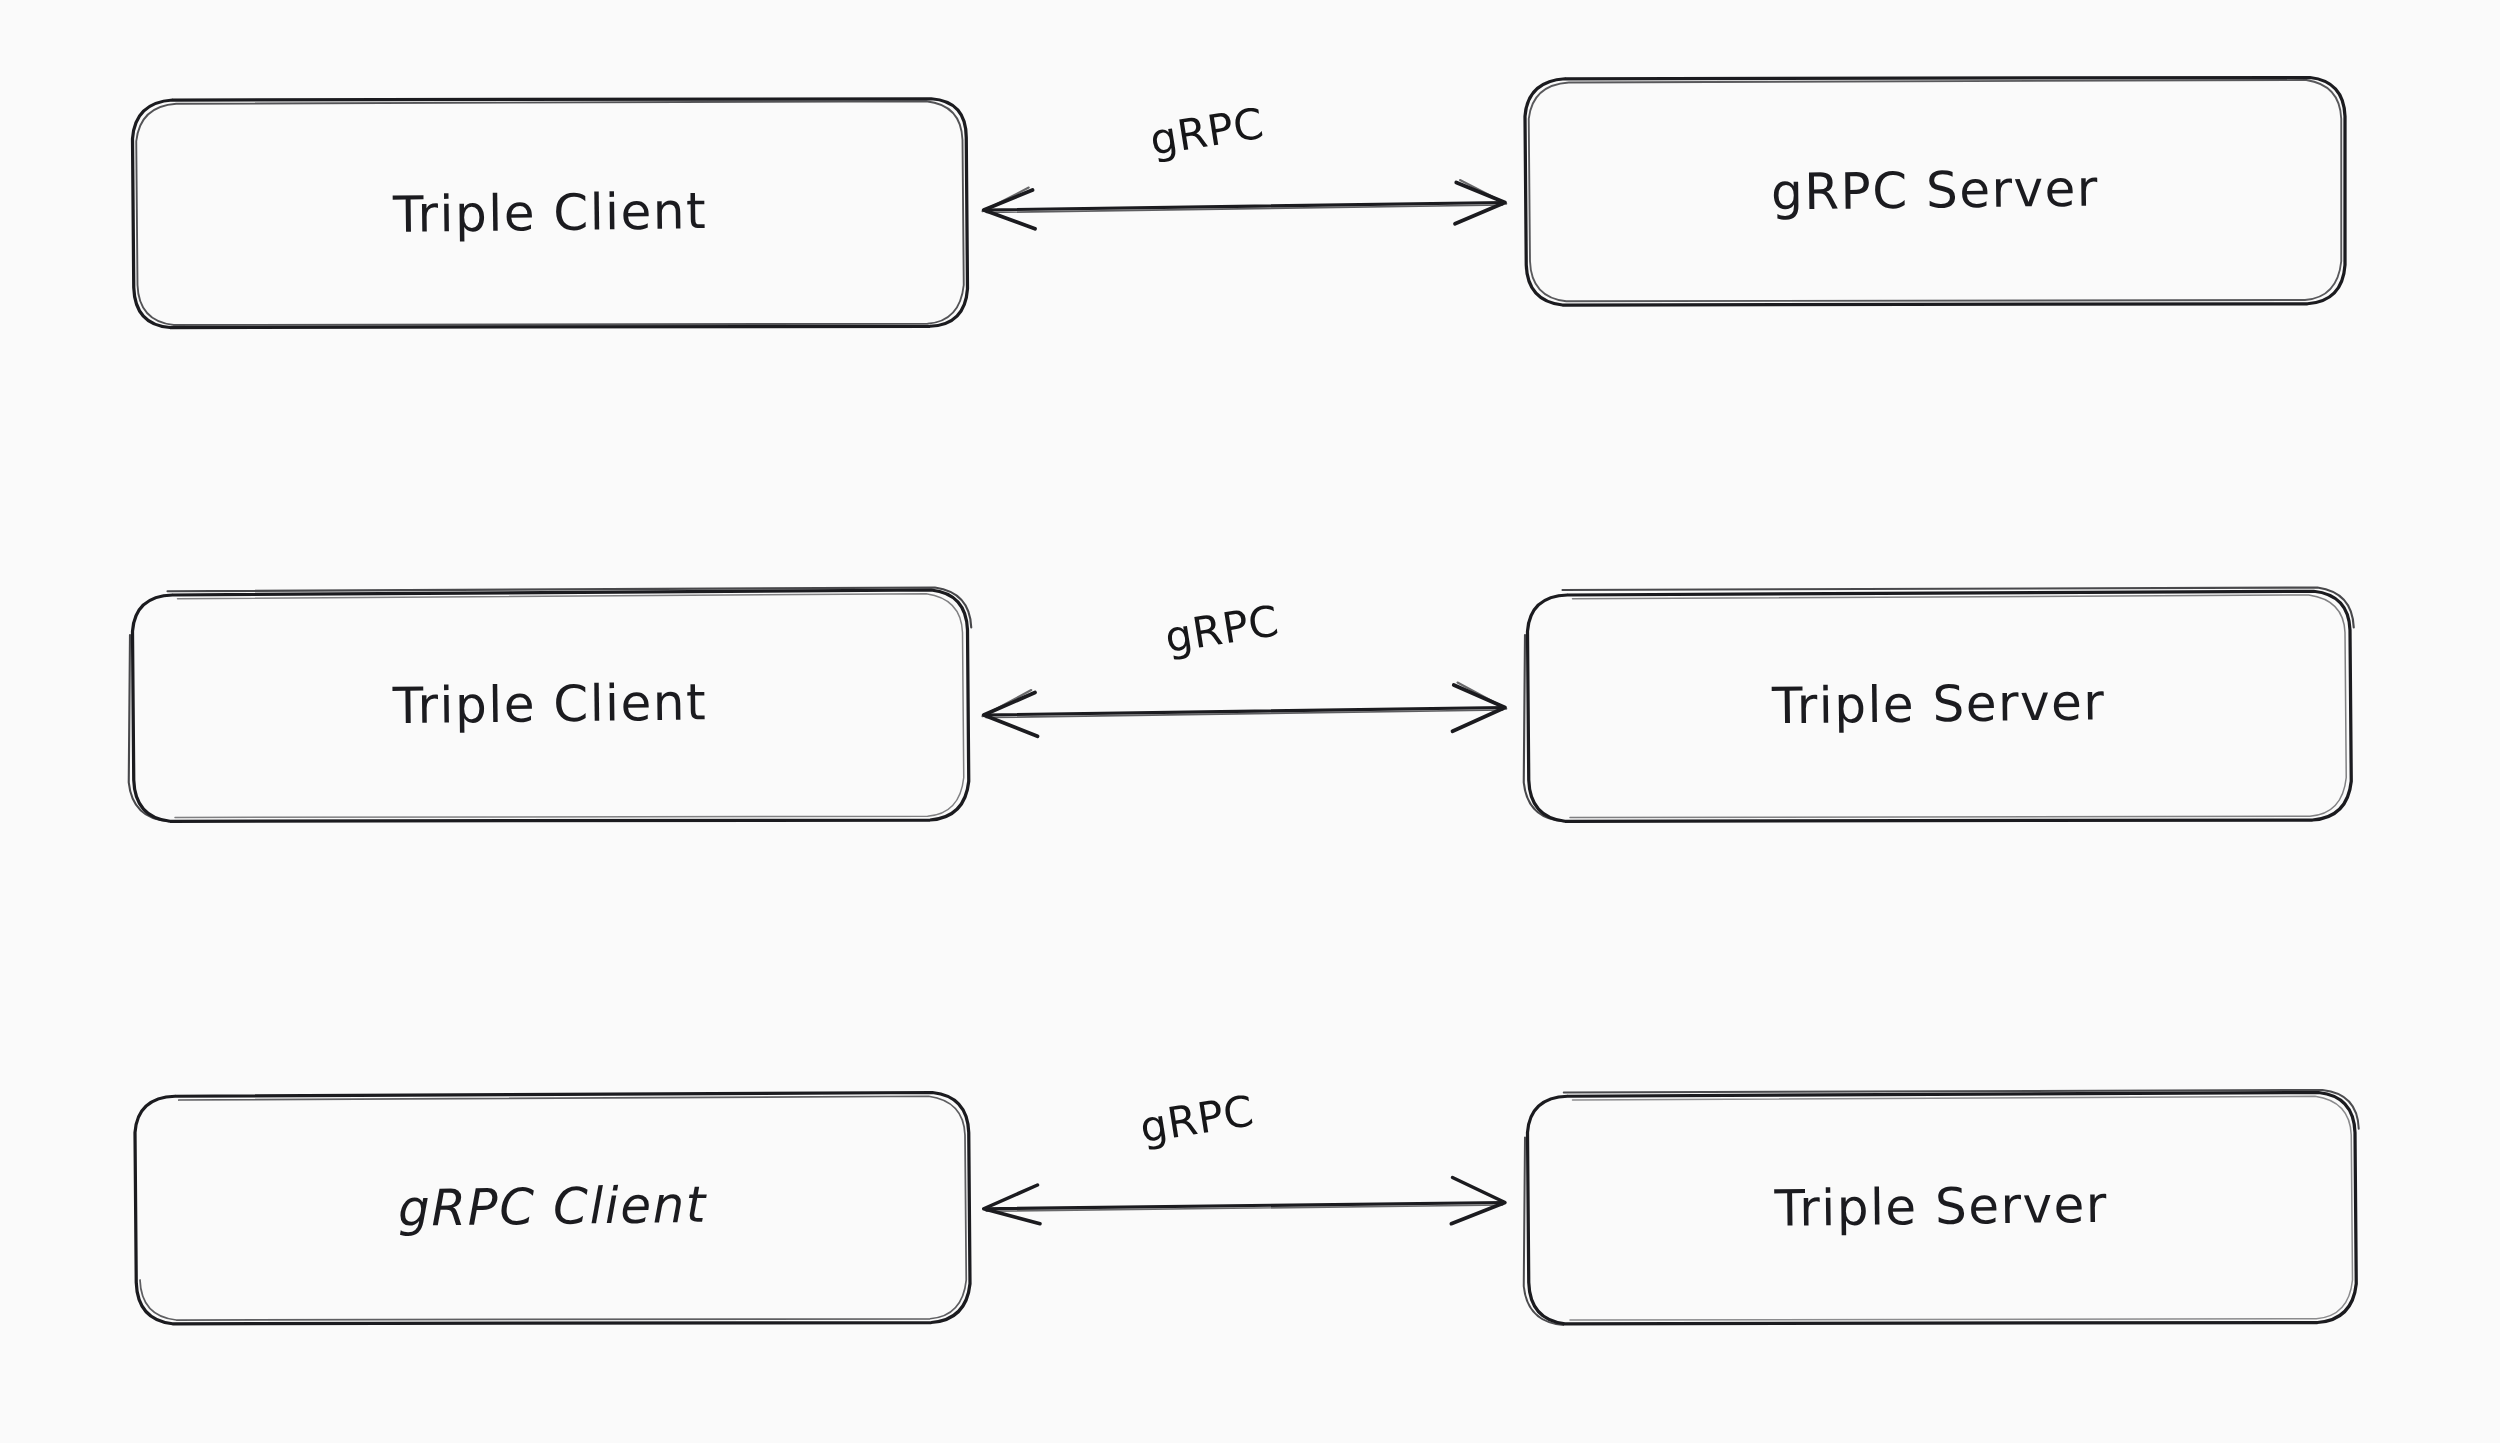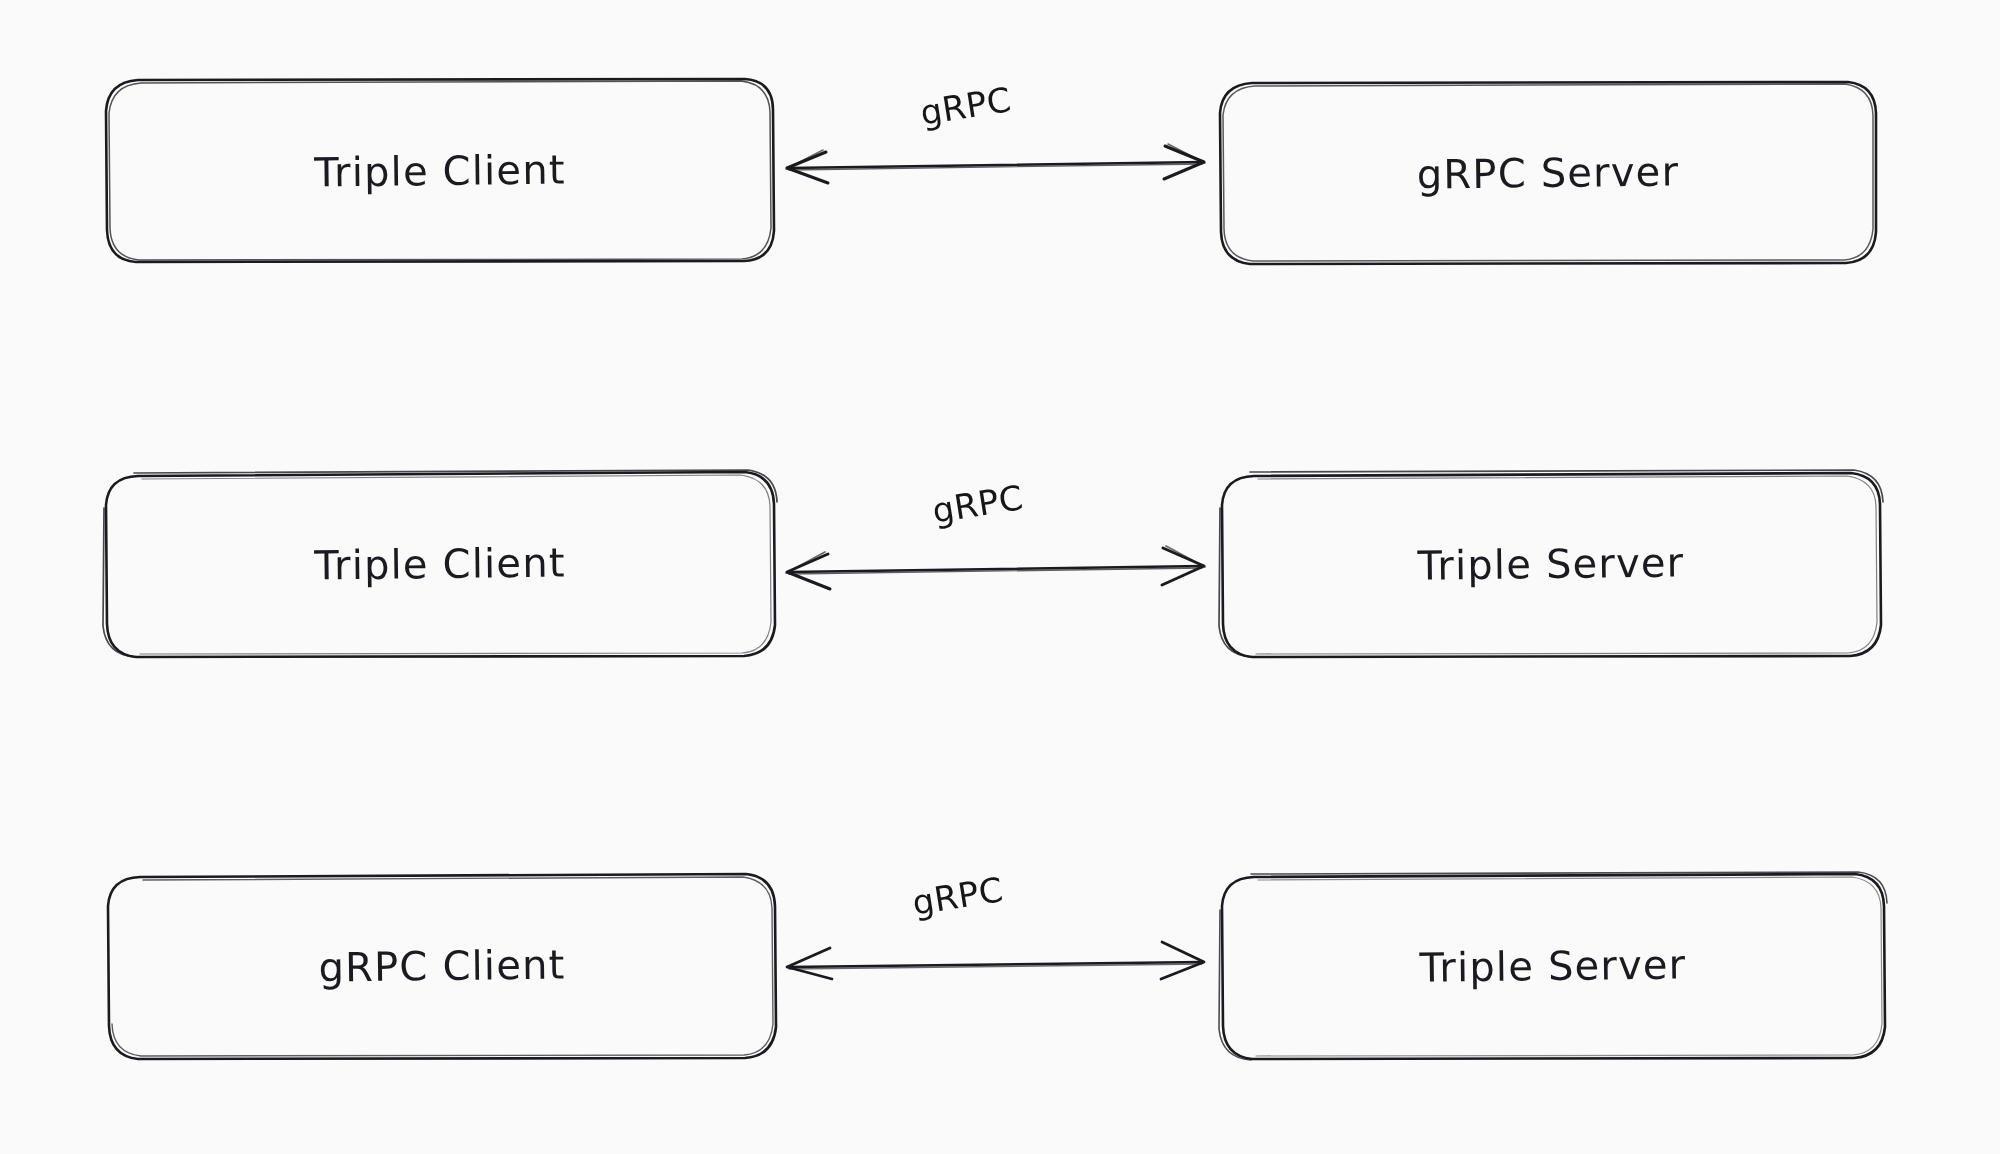--- a/index.html
+++ b/index.html
@@ -101,21 +101,21 @@
         <path d="M8,68 L423,62" fill="none" stroke="#1b1b1f" stroke-width="2.5" stroke-linecap="round"></path>
         <path d="M9,70 L422,64" fill="none" stroke="#1b1b1f" stroke-width="1.3" stroke-linecap="round" opacity="0.7"></path>
         <path d="M46,52 L7,68 L48,83" fill="none" stroke="#1b1b1f" stroke-width="3" stroke-linecap="round" stroke-linejoin="round"></path>
         <path d="M43,50 L6,69" fill="none" stroke="#1b1b1f" stroke-width="1.6" stroke-linecap="round" opacity="0.65"></path>
         <path d="M385,46 L424,62 L384,79" fill="none" stroke="#1b1b1f" stroke-width="3" stroke-linecap="round" stroke-linejoin="round"></path>
         <path d="M388,44 L425,63" fill="none" stroke="#1b1b1f" stroke-width="1.6" stroke-linecap="round" opacity="0.65"></path>
       </svg>
       <div class="conn-label" style="left:140px; top:-14px;">gRPC</div>
     </div>
 
-    <div class="node" style="left:1218px; top:80px; width:660px; height:185px;">
+    <div class="node" style="left:1218px; top:60px; width:660px; height:185px;">
       <svg class="sketch-svg" viewBox="0 0 660 185" preserveAspectRatio="none">
         <path d="M34,3 L630,2 Q657,5 658,33 L658,152 Q656,181 628,183 L32,184 Q4,181 3,152 L2,33 Q4,5 34,3" fill="none" stroke="#1b1b1f" stroke-width="2.6" stroke-linecap="round" stroke-linejoin="round"></path>
         <path d="M37,6 L627,4 Q654,8 655,35 L655,149 Q652,178 626,180 L35,181 Q7,178 6,149 L5,35 Q8,8 37,6" fill="none" stroke="#1b1b1f" stroke-width="1.5" stroke-linecap="round" stroke-linejoin="round" opacity="0.72"></path>
       </svg>
       <div class="node-label">gRPC Server</div>
     </div>
 
   </div>
 
   <div class="row" style="top:0;">
@@ -147,21 +147,21 @@
         <path d="M32,2 L636,0 Q664,4 665,32 M2,38 L1,156 Q4,185 33,187" fill="none" stroke="#1b1b1f" stroke-width="1.7" stroke-linecap="round" stroke-linejoin="round" opacity="0.8"></path>
         <path d="M40,9 L629,6 Q657,10 658,36 L659,152 Q656,181 630,183 L38,184" fill="none" stroke="#1b1b1f" stroke-width="1.2" stroke-linecap="round" stroke-linejoin="round" opacity="0.55"></path>
       </svg>
       <div class="node-label">Triple Server</div>
     </div>
 
   </div>
 
   <div class="row" style="top:0;">
 
-    <div class="node" style="left:105px; top:872px; width:674px; height:188px;">
+    <div class="node" style="left:105px; top:872px; width:674px; height:188px;font-style:italic;">
       <svg class="sketch-svg" viewBox="0 0 674 188" preserveAspectRatio="none">
         <path d="M35,5 L641,2 Q669,5 670,34 L671,155 Q668,184 640,186 L33,187 Q5,184 4,154 L3,34 Q5,6 35,5" fill="none" stroke="#1b1b1f" stroke-width="2.6" stroke-linecap="round" stroke-linejoin="round"></path>
         <path d="M38,8 L638,5 Q666,9 667,36 L668,152 Q665,181 639,183 L36,184 Q8,181 7,152" fill="none" stroke="#1b1b1f" stroke-width="1.4" stroke-linecap="round" stroke-linejoin="round" opacity="0.7"></path>
       </svg>
       <div class="node-label">gRPC Client</div>
     </div>
 
     <div class="connector" style="left:780px; top:880px; width:430px; height:100px;">
       <svg class="conn-svg" viewBox="0 0 430 100" preserveAspectRatio="none">
         <path d="M8,87 L423,82" fill="none" stroke="#1b1b1f" stroke-width="2.5" stroke-linecap="round"></path>

